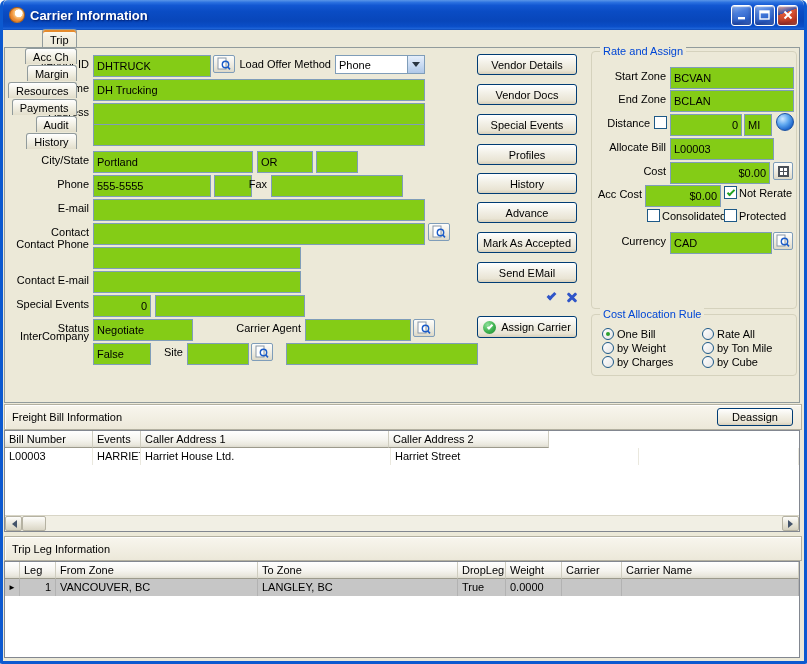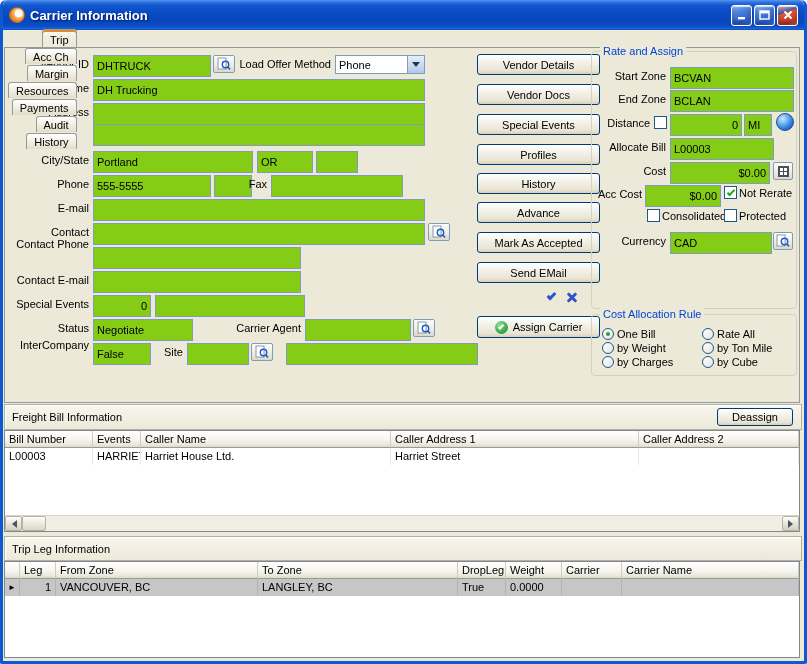--- a/index.html
+++ b/index.html
@@ -39,21 +39,21 @@
   .flabel{position:absolute;font-size:11px;line-height:14px;height:14px;text-align:right;color:#000;white-space:nowrap;}
   .field{position:absolute;height:18px;border:1px solid #7F9DB9;background:#84cc16;font-size:11px;padding:10px 3px;color:#000;outline:none;}
   .ra{text-align:right;}
   .lookup{position:absolute;width:22px;height:18px;border:1px solid #7F9DB9;border-radius:2px;padding:0;
     background:linear-gradient(180deg,#FDFDFB,#EDEADF 60%,#DDD9C8);display:flex;align-items:center;justify-content:center;}
   .combo{position:absolute;height:19px;border:1px solid #7F9DB9;background:#fff;display:flex;}
   .combo input{flex:1;min-width:0;border:none;font-size:11px;padding:1px 3px;outline:none;background:#fff;}
   .drop{width:17px;border-left:1px solid #7F9DB9;display:flex;align-items:center;justify-content:center;
     background:linear-gradient(180deg,#E6EFFB,#CBDCF3 50%,#AFC8E8);}
   .tri-d{width:0;height:0;border:4px solid transparent;border-top:5px solid #2A3642;margin-top:4px;}
-  .mbtn{position:absolute;width:123px;height:21px;border:1px solid #003C74;border-radius:3px;font-size:11px;
+  .mbtn{position:absolute;width:100px;height:21px;border:1px solid #003C74;border-radius:3px;font-size:11px;
     background:linear-gradient(180deg,#FFFFFF 0%,#F3F1E8 40%,#E9E4D4 82%,#D8D0BB 100%);
     display:flex;align-items:center;justify-content:center;gap:5px;}
   .cb{position:absolute;width:13px;height:13px;border:1px solid #1D5987;background:#fff;display:flex;align-items:center;justify-content:center;}
   .tick{width:8px;height:4px;border-left:2px solid #21A121;border-bottom:2px solid #21A121;transform:rotate(-45deg);margin-top:-2px;}
   .cblabel{position:absolute;font-size:11px;line-height:13px;white-space:nowrap;}
   .radio{position:absolute;width:12px;height:12px;border:1px solid #1D5987;border-radius:50%;
     background:linear-gradient(135deg,#FFFFFF,#E4E4E4);}
   .radio.checked::after{content:"";position:absolute;left:3px;top:3px;width:4px;height:4px;border-radius:50%;background:#2DA12D;}
   .rlabel{position:absolute;font-size:11px;line-height:12px;white-space:nowrap;}
   .group{position:absolute;border:1px solid #D5D2BD;border-radius:4px;}
@@ -199,21 +199,21 @@
     <span class="flabel" style="left:210px;top:273px;width:86px">Carrier Agent</span>
     <input class="field" style="left: 300px; top: 271px; width: 106px;" value="">
     <span class="lookup" style="left:408px;top:271px">
         <svg width="14" height="14">
           <rect x="1" y="1" width="8" height="11" fill="#fff" stroke="#8A98A8"></rect>
           <circle cx="8.5" cy="7.5" r="3.2" fill="none" stroke="#1B5CC8" stroke-width="1.4"></circle>
           <line x1="10.8" y1="10" x2="13" y2="12.4" stroke="#1B5CC8" stroke-width="1.6"></line>
         </svg>
       </span>
 
-    <span class="flabel" style="left:0;top:290px;width:84px">InterCompany</span>
+    <span class="flabel" style="left:0;top:281px;width:84px">InterCompany</span>
     <input class="field" style="left: 88px; top: 295px; width: 58px;" value="False">
     <span class="flabel" style="left:146px;top:297px;width:32px">Site</span>
     <input class="field" style="left: 182px; top: 295px; width: 62px;" value="">
     <span class="lookup" style="left:246px;top:295px">
         <svg width="14" height="14">
           <rect x="1" y="1" width="8" height="11" fill="#fff" stroke="#8A98A8"></rect>
           <circle cx="8.5" cy="7.5" r="3.2" fill="none" stroke="#1B5CC8" stroke-width="1.4"></circle>
           <line x1="10.8" y1="10" x2="13" y2="12.4" stroke="#1B5CC8" stroke-width="1.6"></line>
         </svg>
       </span>
@@ -309,21 +309,20 @@
 
   <div class="secbar" style="top:404px;height:26px">
     <span>Freight Bill Information</span>
     <span class="xbtn" style="position:absolute;right:8px;top:3px;width:76px">Deassign</span>
   </div>
 
   <div class="grid" style="top:430px;height:102px">
     <div class="ghead">
       <span class="gh" style="width:88px">Bill Number</span>
       <span class="gh" style="width:48px">Events</span>
-      <span class="gh" style="width:250px">Caller Name</span>
       <span class="gh" style="width:248px">Caller Address 1</span>
       <span class="gh" style="width:160px">Caller Address 2</span>
     </div>
     <div class="grow">
       <span class="gc" style="width:88px">L00003</span>
       <span class="gc" style="width:48px">HARRIET</span>
       <span class="gc" style="width:250px">Harriet House Ltd.</span>
       <span class="gc" style="width:248px">Harriet Street</span>
       <span class="gc" style="width:160px"></span>
     </div>

